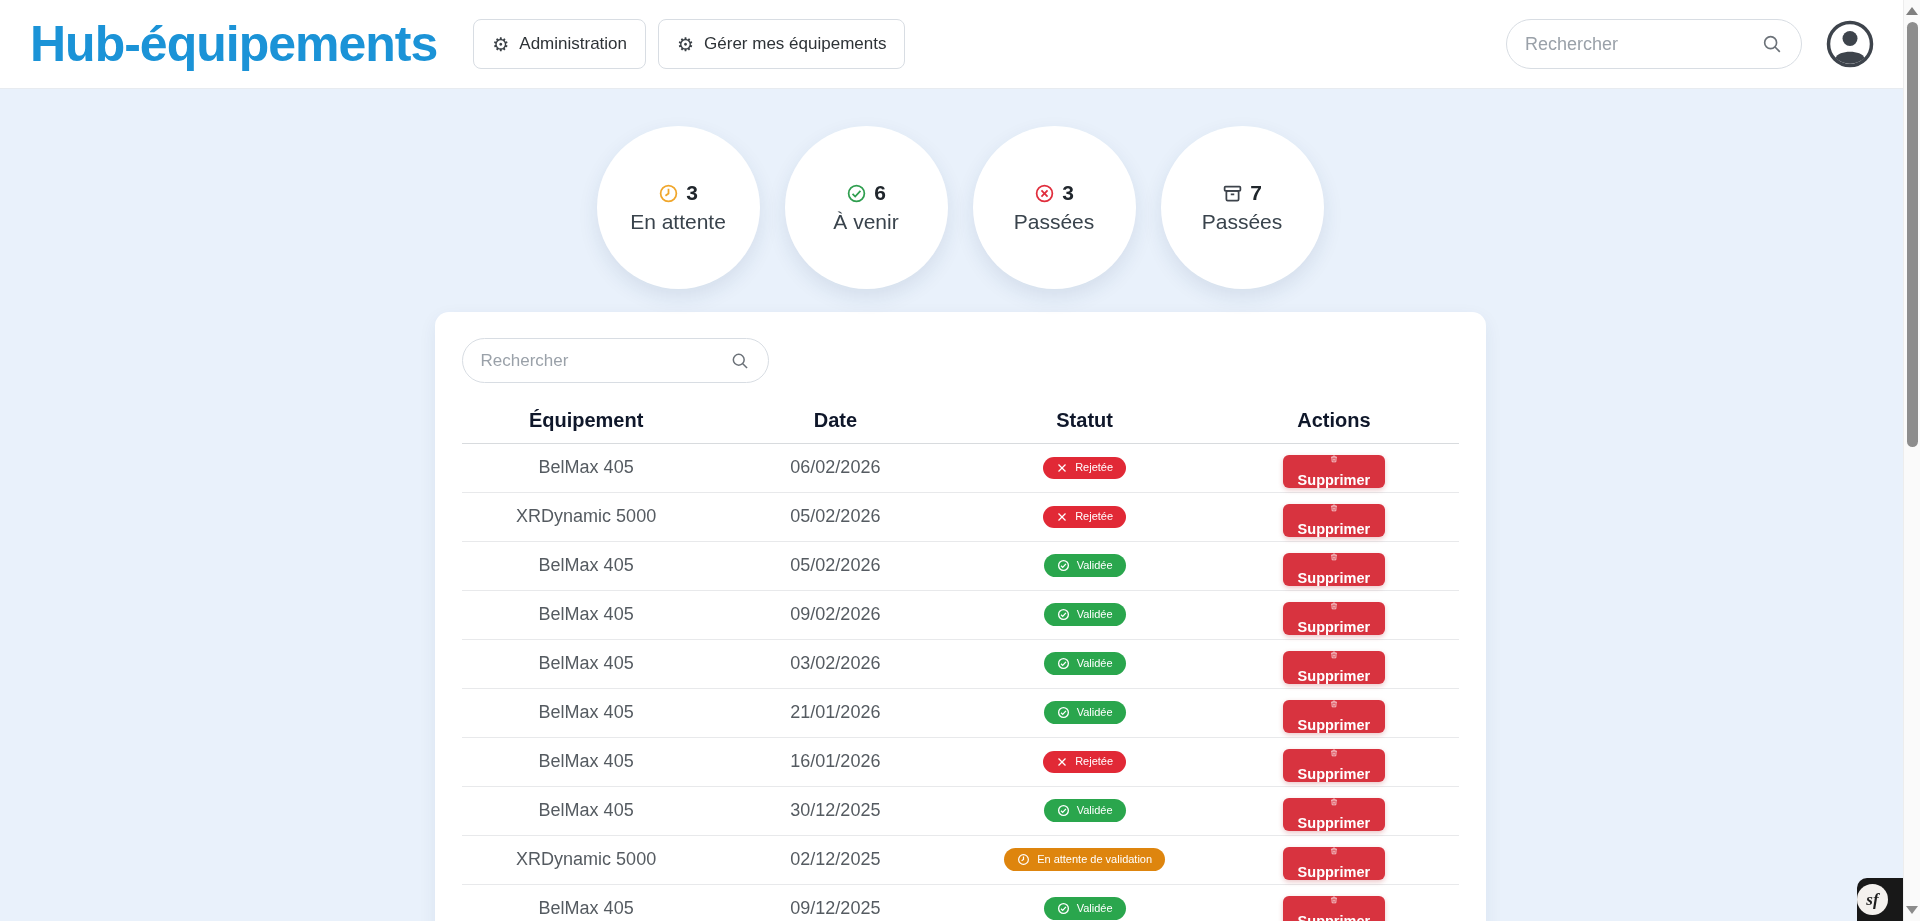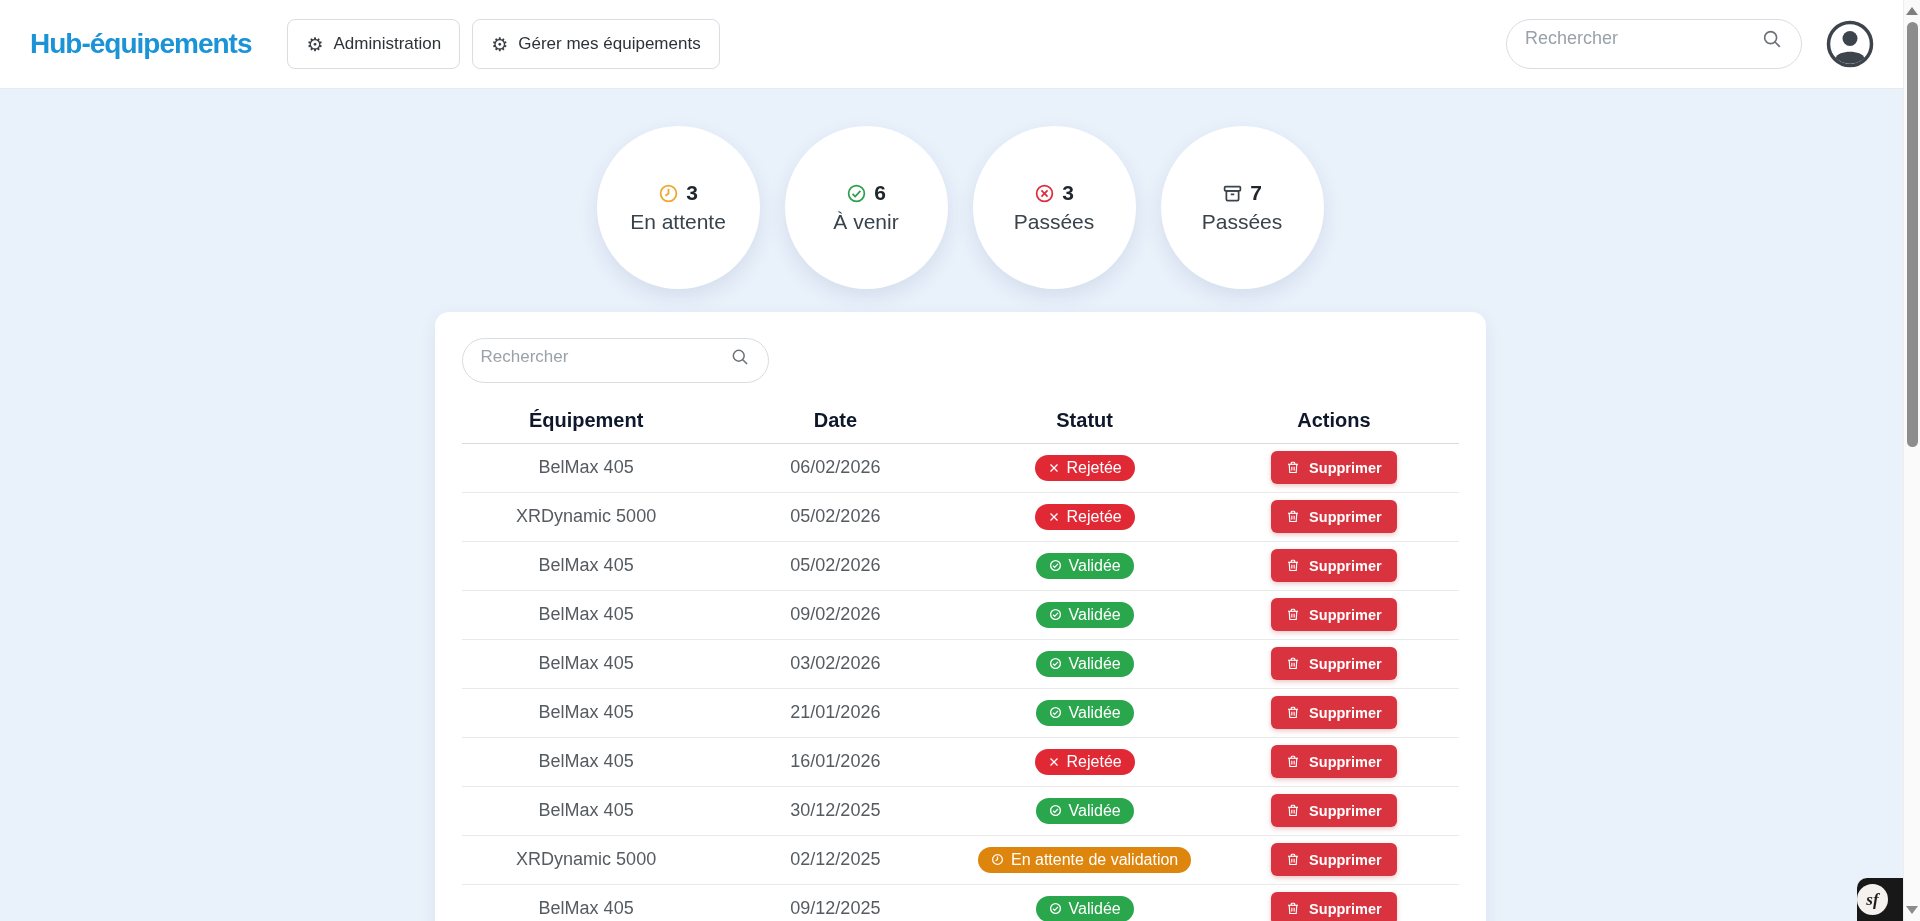--- a/index.html
+++ b/index.html
@@ -2,28 +2,28 @@
 <html><head>
 <meta charset="utf-8">
 <style>
   * { margin:0; padding:0; box-sizing:border-box; }
   html,body { width:1920px; height:921px; overflow:hidden; }
   body { font-family:"Liberation Sans", sans-serif; background:#e9f1fb; position:relative; }
 
   
   header { height:89px; background:#fff; border-bottom:1px solid #e7ebf0;
            display:flex; align-items:center; padding:0 46px 0 30px; position:relative; z-index:2; }
-  .logo { color:#1b93d7; font-size:28px; font-weight:700; letter-spacing:-1px; margin-right:36px; cursor:pointer; }
+  .logo { color:#1b93d7; font-size:50px; font-weight:700; letter-spacing:-1px; margin-right:36px; cursor:pointer; }
   .hdr-btn { display:inline-flex; align-items:center; gap:10px; background:#fff; border:1px solid #d8dde3;
              border-radius:8px; padding:0 18px; height:50px; font-size:17px; color:#2e3337; cursor:pointer;
              font-family:inherit; }
   .hdr-btn + .hdr-btn { margin-left:12px; }
   .gear-glyph { font-size:19px; color:#3a4046; line-height:1; }
   .hdr-right { margin-left:auto; display:flex; align-items:center; gap:24px; }
-  .search-pill { display:flex; align-items:flex-start; border:1px solid #d8dde3; border-radius:26px;
+  .search-pill { display:flex; align-items:center; border:1px solid #d8dde3; border-radius:26px;
                  background:#fff; height:50px; width:296px; padding:8px 18px; }
   .search-pill input { border:none; outline:none; flex:1; font-size:18px; color:#333;
                        font-family:inherit; background:transparent; }
   .search-pill input::placeholder { color:#9aa1a9; }
   .avatar { width:48px; height:48px; cursor:pointer; }
 
   
   .stats { display:flex; justify-content:center; gap:25px; margin-top:37px; }
   .stat-circle { width:163px; height:163px; background:#fff; border-radius:50%;
                  box-shadow:0 8px 20px rgba(30,60,100,.10);
@@ -40,28 +40,28 @@
   .card-search input { font-size:17px; }
   .reset-btn { display:inline-flex; align-items:center; gap:12px; background:#fff; border:1px solid #ccd2d8;
                border-radius:8px; height:46px; padding:0 21px; font-size:17px; color:#272c31;
                cursor:pointer; font-family:inherit; }
 
   
   table { width:100%; border-collapse:collapse; table-layout:fixed; margin-top:16px; }
   th { font-size:20px; font-weight:600; color:#0f172a; text-align:center; height:44px;
        border-bottom:1px solid #d8dbde; }
   td { text-align:center; height:49px; border-bottom:1px solid #e8e9eb; font-size:18px; color:#555b61; }
-  .badge { display:inline-flex; align-items:center; gap:7px; color:#fff; font-size:16px;
+  .badge { display:inline-flex; align-items:center; gap:7px; color:#fff; font-size:11px;
            border-radius:14px; padding:5px 13px; line-height:1; white-space:nowrap; }
   .badge.validated { background:#2aa64d; }
   .badge.rejected  { background:#e12936; }
   .badge.pending   { background:#de850e;justify-content:space-between; }
   .del-btn { display:inline-flex; align-items:center; gap:9px; background:#d8333f; border:none;
              border-radius:6px; color:#fff; font-size:14.5px; font-weight:700; padding:0 15px;
-             height:33px; cursor:pointer; font-family:inherit; box-shadow:0 2px 5px rgba(180,30,40,.25); }
+             height:33px; cursor:pointer; font-family:inherit; box-shadow:0 2px 5px rgba(180,30,40,.25);flex-direction:column; }
 
   
   .scrollbar { position:fixed; top:0; right:0; width:17px; height:921px; background:#fafafa;
                border-left:1px solid #ededed; z-index:5; }
   .sb-up, .sb-down { position:absolute; left:50%; transform:translateX(-50%); width:0; height:0;
                      border-left:6px solid transparent; border-right:6px solid transparent; }
   .sb-up   { top:7px; border-bottom:8px solid #7f7f7f; }
   .sb-down { bottom:7px; border-top:8px solid #8b8b8b; }
   .sb-thumb { position:absolute; top:22px; left:3px; width:11px; height:425px; background:#8d8d8d;
               border-radius:6px; }

